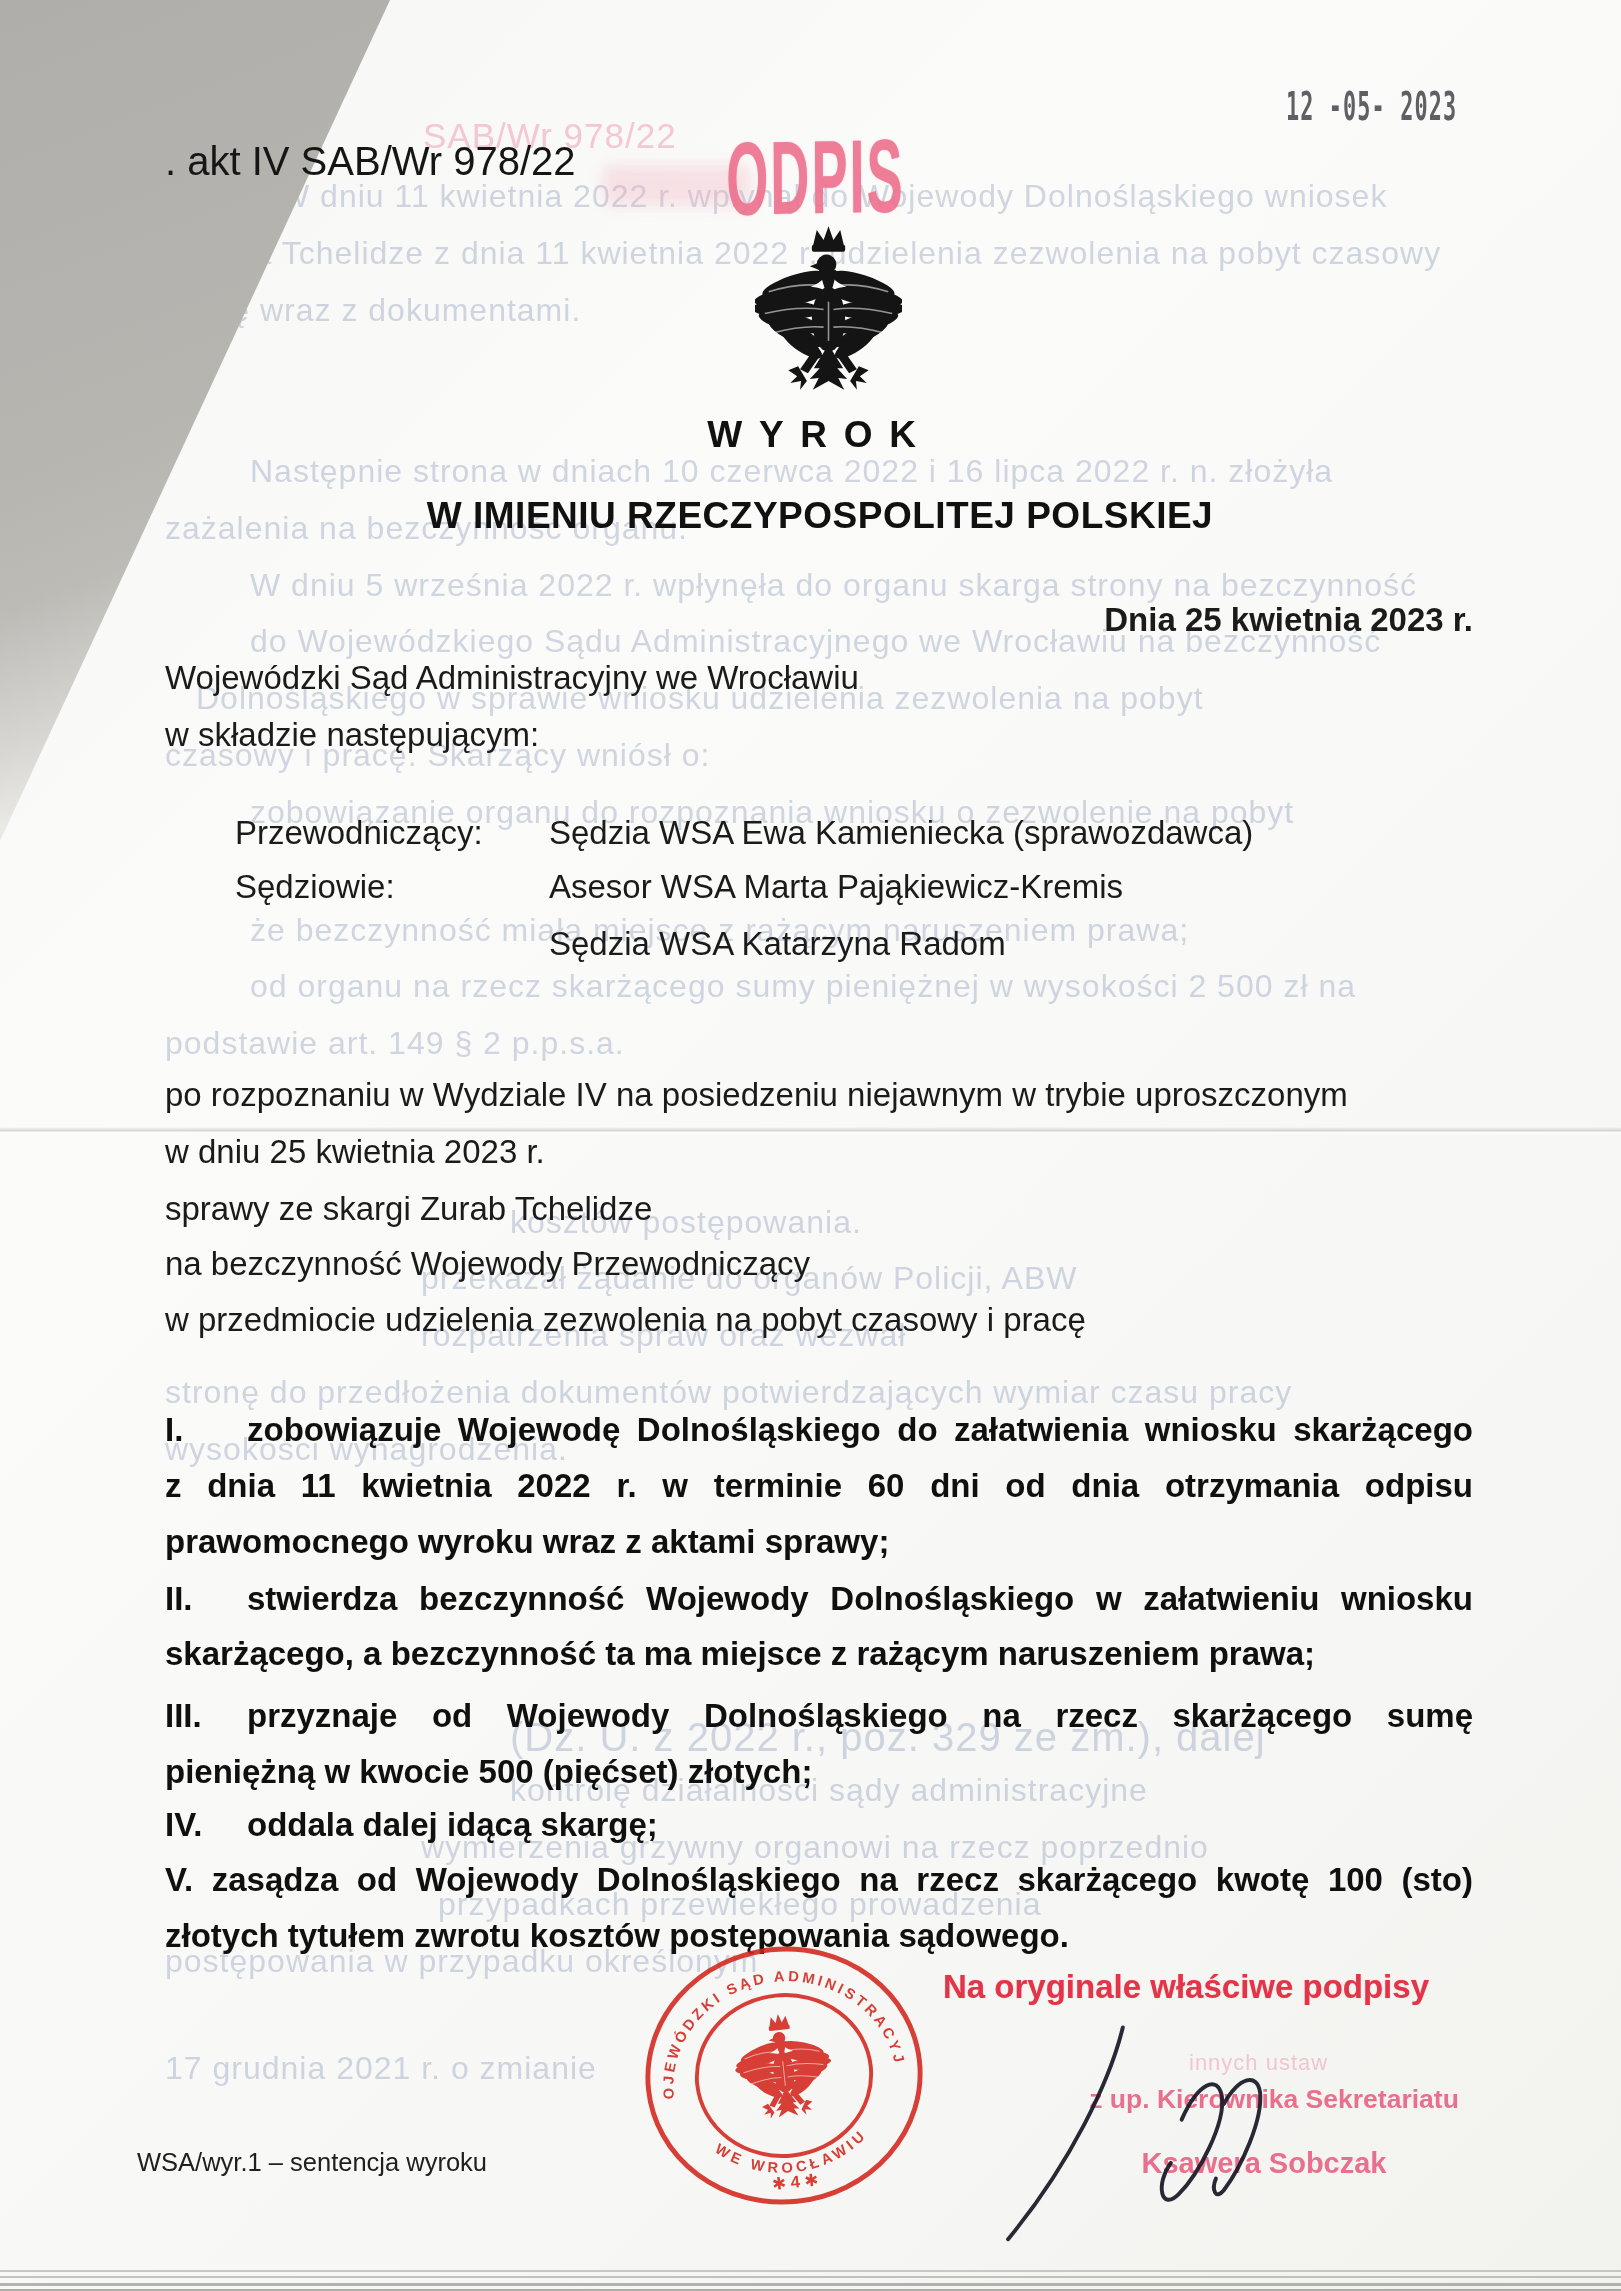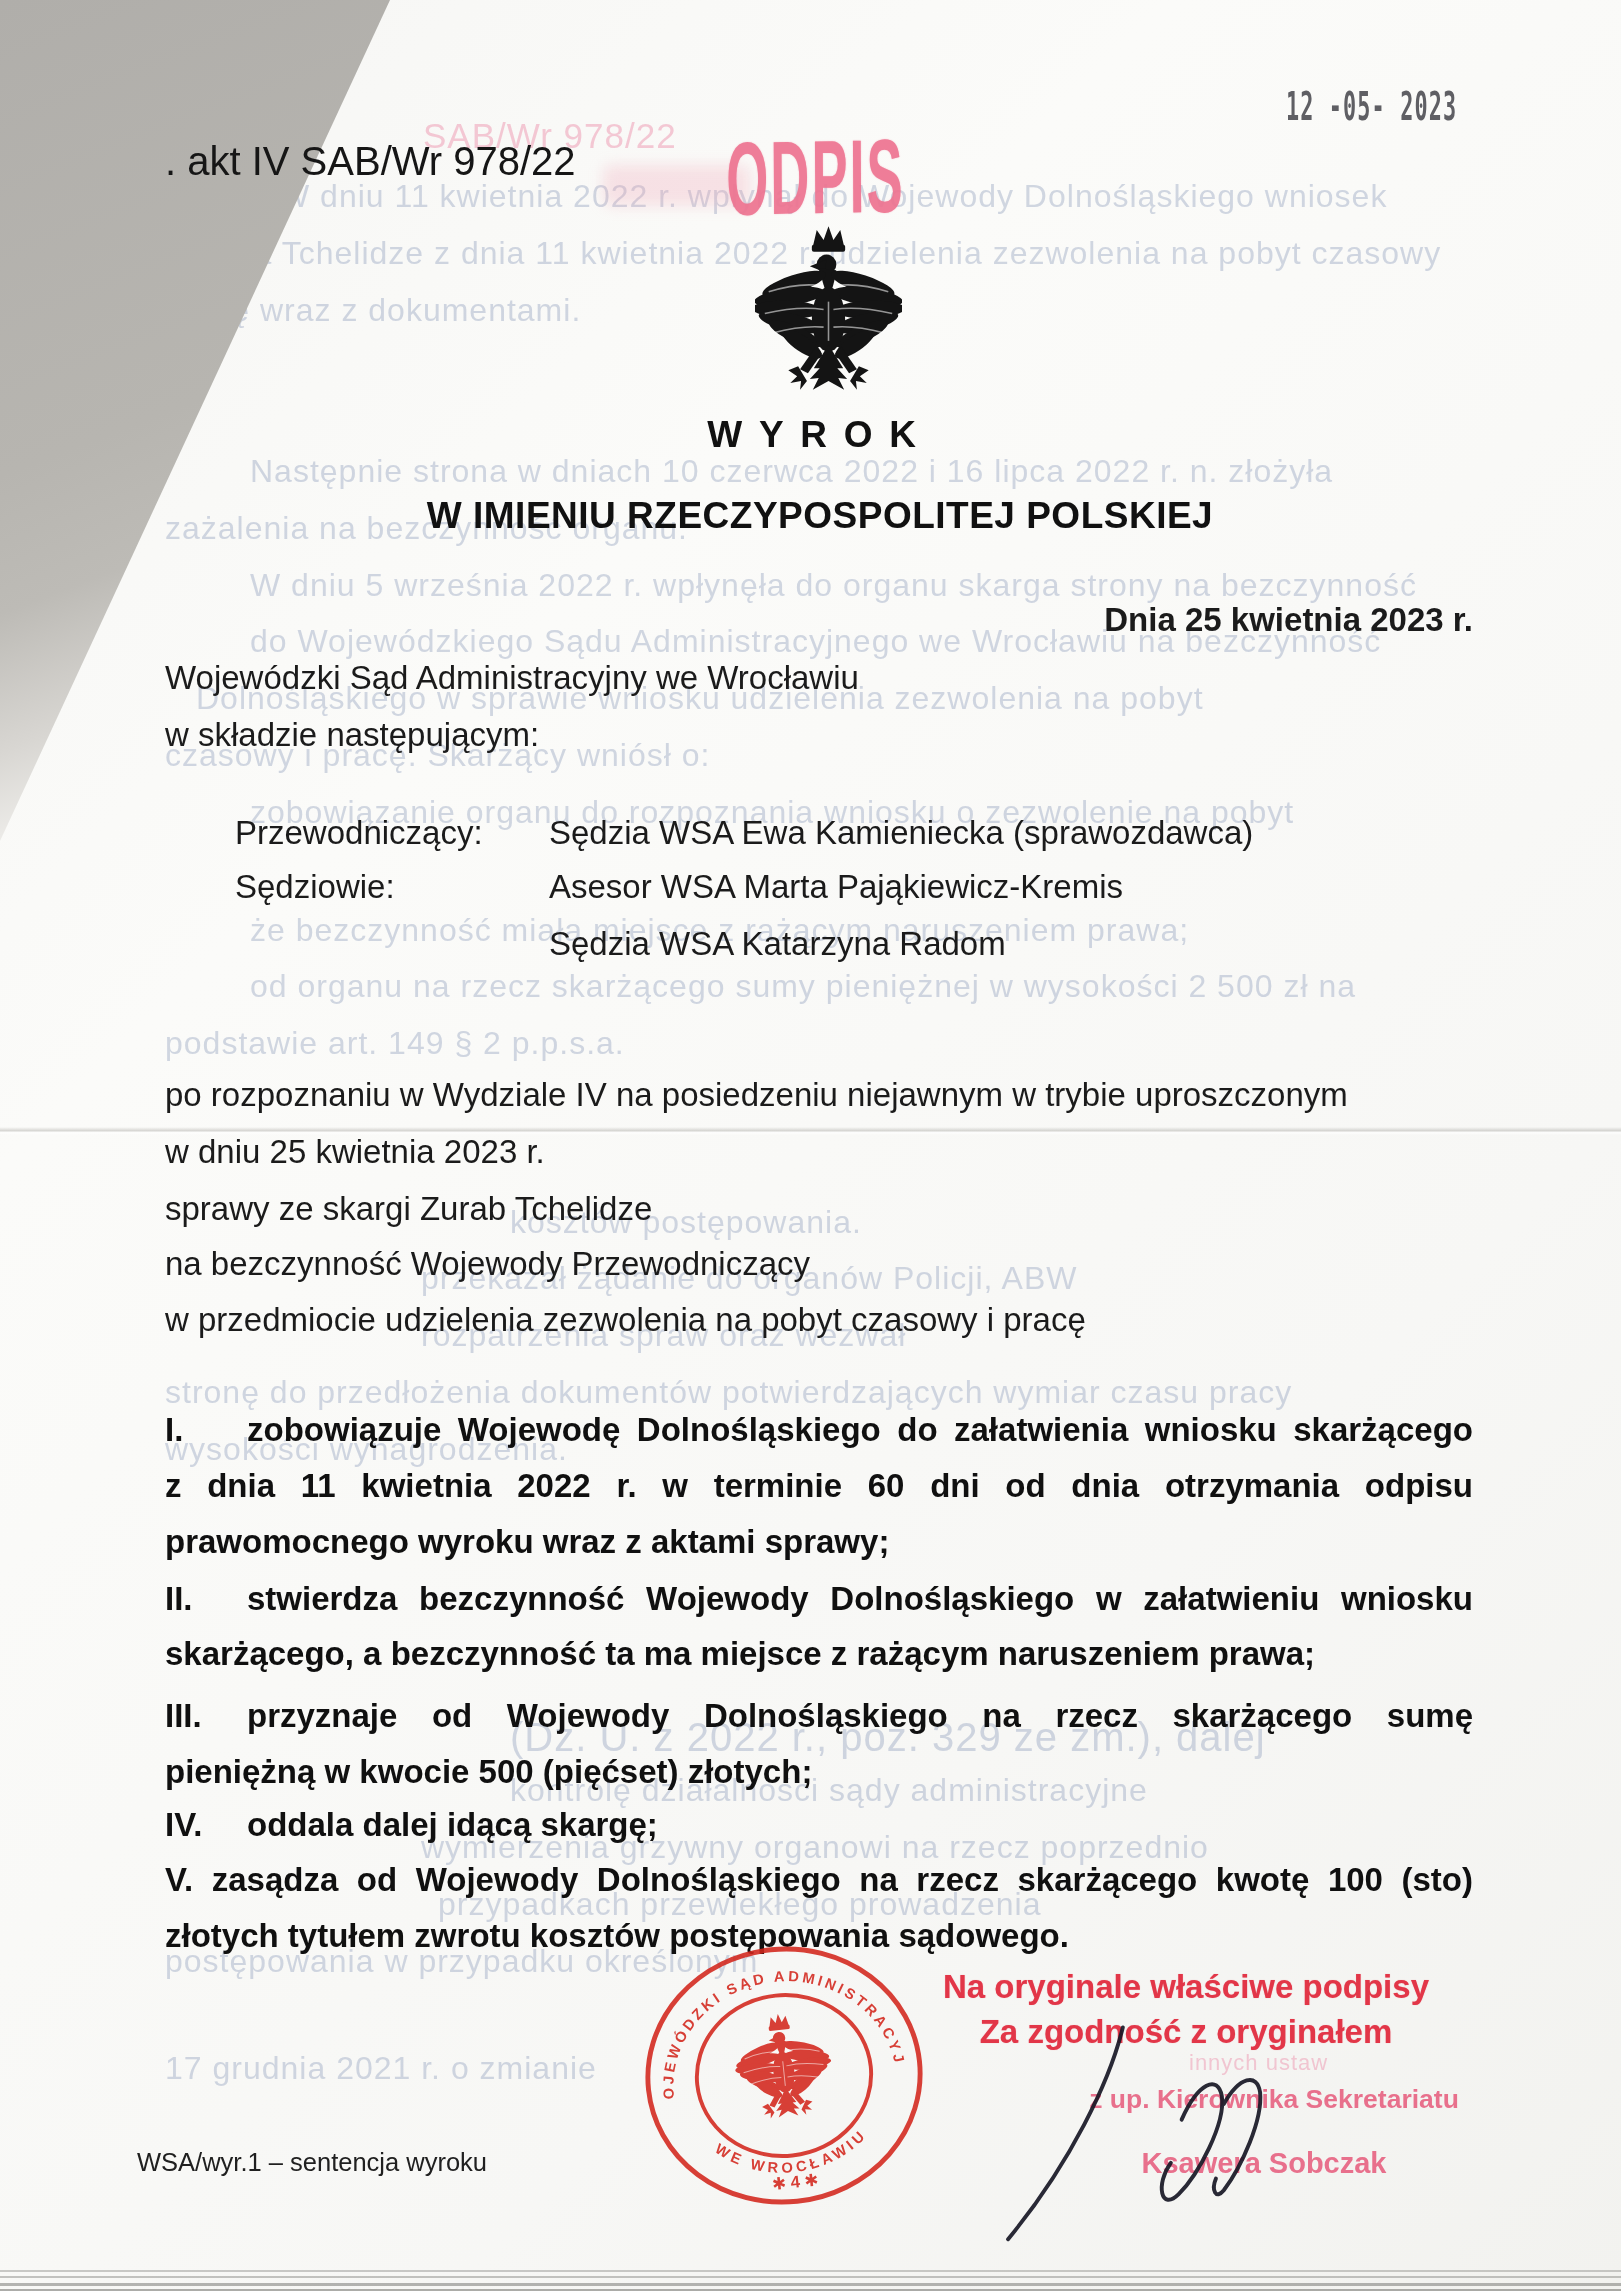--- a/index.html
+++ b/index.html
@@ -193,21 +193,20 @@
         <textPath href="#arcBot" startOffset="50%" text-anchor="middle">WE WROCŁAWIU</textPath>
       </text>
       <text x="150" y="252" font-size="17" font-weight="bold" text-anchor="middle" fill="currentColor" stroke="none">✱  4  ✱</text>
       <g transform="translate(103,72) scale(0.63)" stroke="none">
         <use href="#eagle"></use>
       </g>
     </g>
   </svg>
 
   <div class="abs cert" id="cert1">Na oryginale właściwe podpisy</div>
-  <div class="abs cert" id="cert2">Za zgodność z oryginałem</div>
   <div class="abs" id="cert3">z up. Kierownika Sekretariatu</div>
   <div class="abs" id="cert4">Ksawera Sobczak</div>
 
   <svg class="abs" style="left:961px;top:2000px;" width="353" height="255" viewBox="0 0 360 260">
     <g stroke="#181826" stroke-width="4" fill="none" stroke-linecap="round" opacity="0.92">
       <path d="M165,28 C152,82 112,166 48,244"></path>
       <path d="M225,122 C242,84 262,76 266,98 C270,126 242,178 222,198 C204,216 198,188 214,166"></path>
       <path d="M268,106 C284,78 302,74 305,94 C308,122 286,170 268,194 C260,204 255,194 260,182"></path>
     </g>
   </svg>

